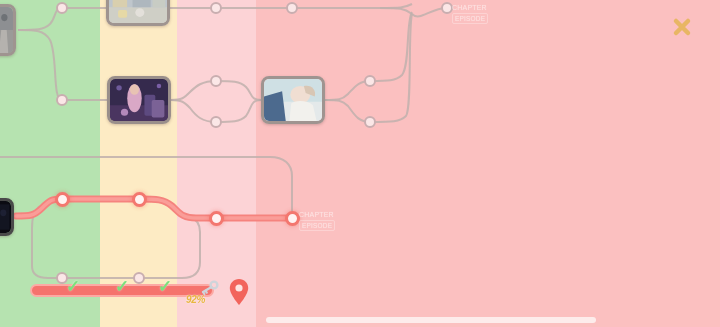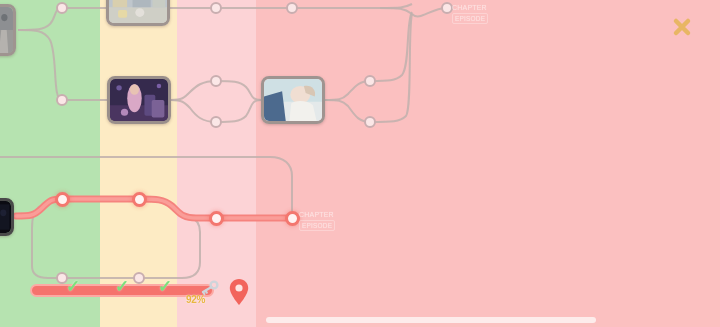--- a/index.html
+++ b/index.html
@@ -120,20 +120,21 @@
     width: 20px; height: 16px;
   }
   #progress-pct {
     position: absolute;
     left: 186px; top: 294px;
     font-size: 10px;
     font-weight: bold;
     color: #e8b641;
     text-shadow: 0 0 2px rgba(255,255,255,.75);
     letter-spacing: -.3px;
+    font-style: italic;
   }
 
   #map-pin { position: absolute; left: 228px; top: 278px; width: 22px; height: 28px; }
 
   
   #h-scrollbar {
     position: absolute;
     left: 0; bottom: 0;
     width: 720px; height: 14px;
   }

